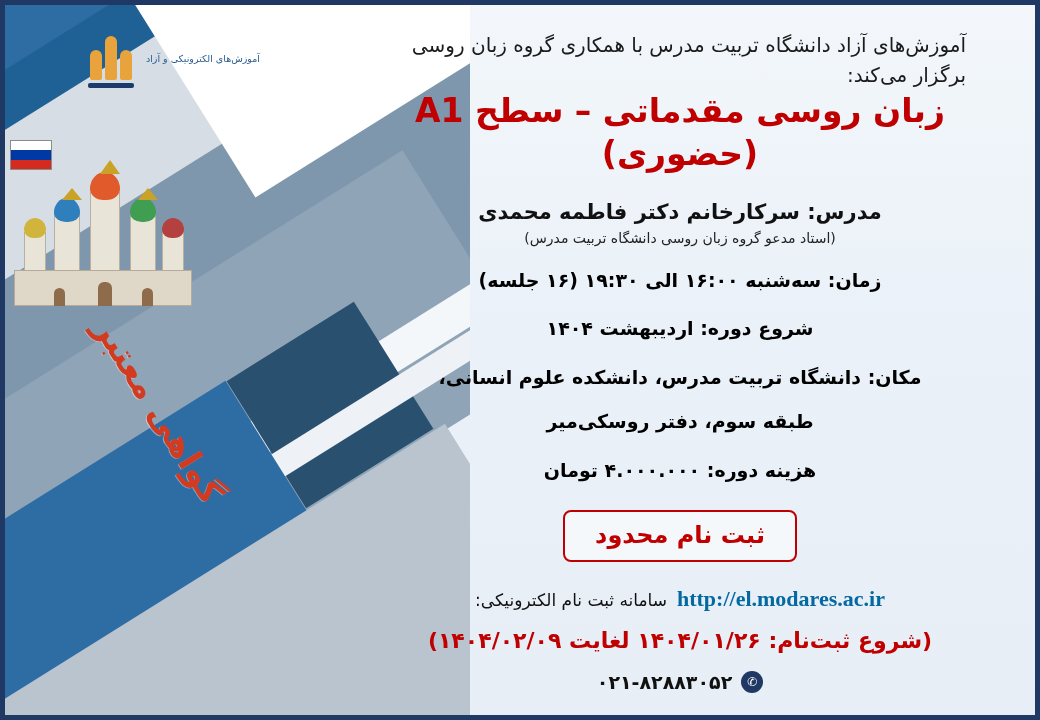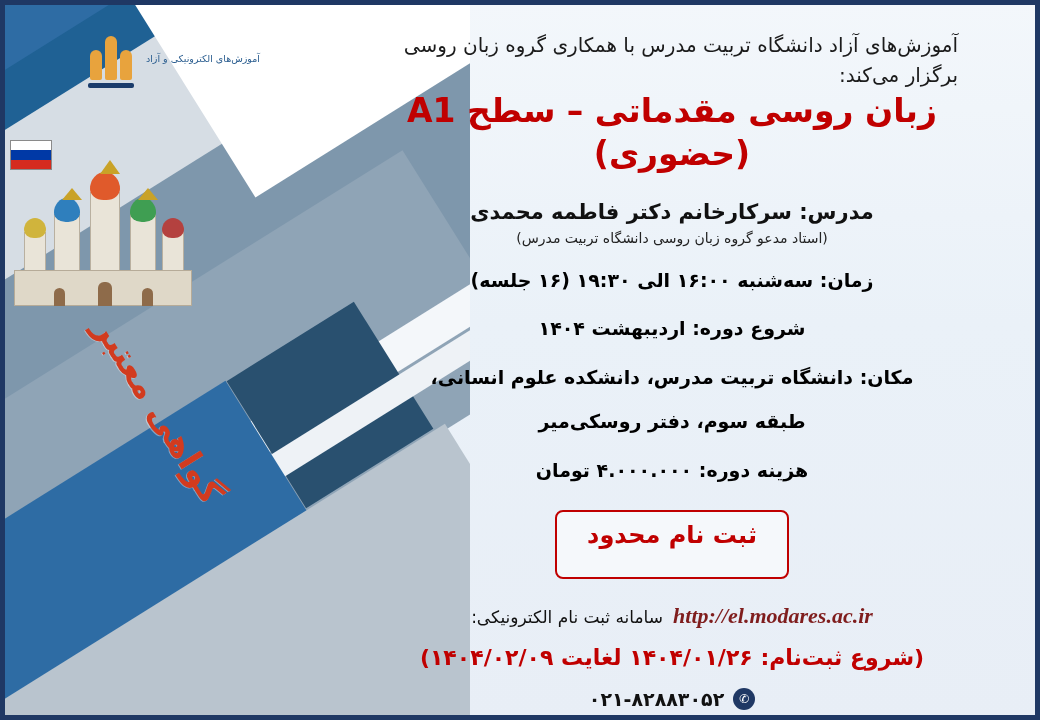--- a/index.html
+++ b/index.html
@@ -261,21 +261,21 @@
     position: absolute;
     bottom: 8px;
     width: 12px;
     border-radius: 6px 6px 2px 2px;
     background: #e8a33d;
   }
 
   
   .content {
     position: absolute;
-    right: 12px;
+    right: 4px;
     top: 0;
     width: 700px;
     height: 620px;
     z-index: 25;
     direction: rtl;
     text-align: center;
     padding: 18px 30px 10px 18px;
     box-sizing: border-box;
   }
   .intro {
@@ -312,21 +312,21 @@
   }
   .row.place {
     margin-top: 20px;
   }
   .row.place .line2 {
     margin-top: 16px;
   }
   .limited {
     margin: 26px auto 0 auto;
     width: 230px;
-    padding: 9px 0 28px 0;
+    padding: 9px 0 11px 0;
     border: 2px solid #c00000;
     border-radius: 8px;
     color: #c00000;
     font-size: 24px;
     font-weight: bold;
     background: rgba(255,255,255,0.55);
   }
   .url-line {
     margin-top: 24px;
     font-size: 17px;
@@ -334,23 +334,22 @@
     display: flex;
     justify-content: center;
     align-items: baseline;
     gap: 10px;
     direction: rtl;
   }
   .url-line .url {
     font-family: "Liberation Serif", "DejaVu Serif", serif;
     font-size: 22px;
     font-weight: bold;
-    color: #7f1d1d;
+    color: #0369a1;
     direction: ltr;
-    font-style: italic;
   }
   .dates {
     margin-top: 16px;
     font-size: 22px;
     color: #c00000;
     font-weight: bold;
   }
   .phone {
     margin-top: 18px;
     font-size: 19px;

